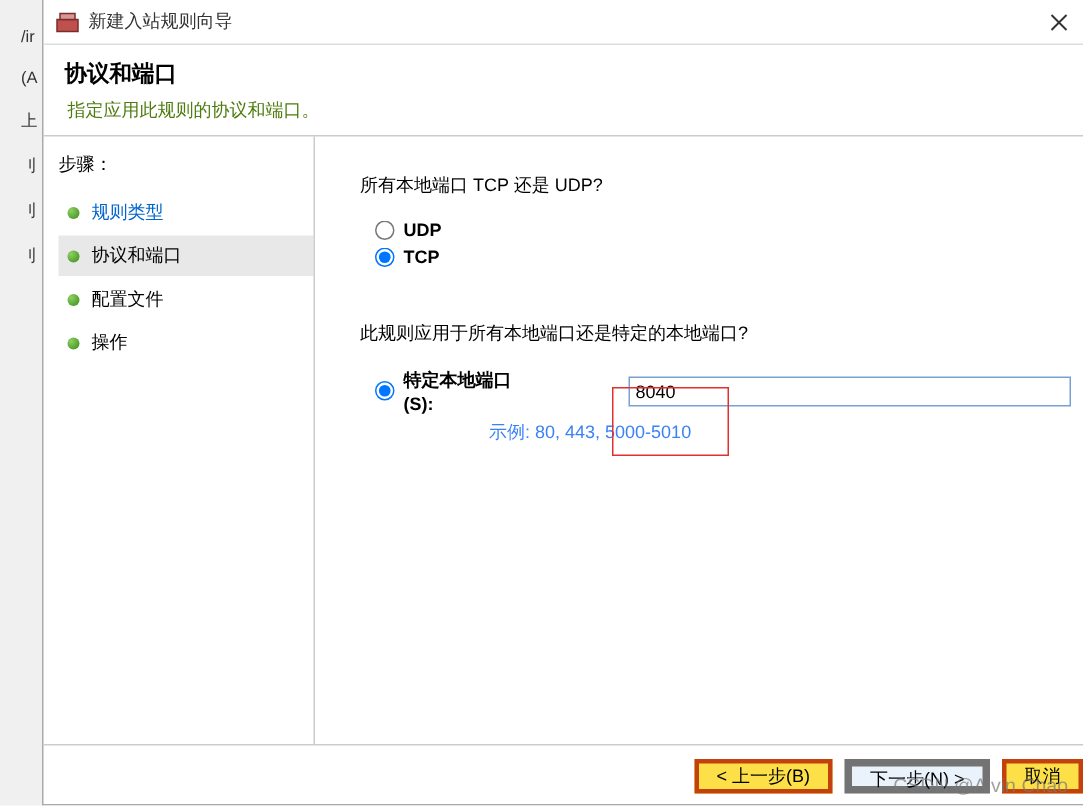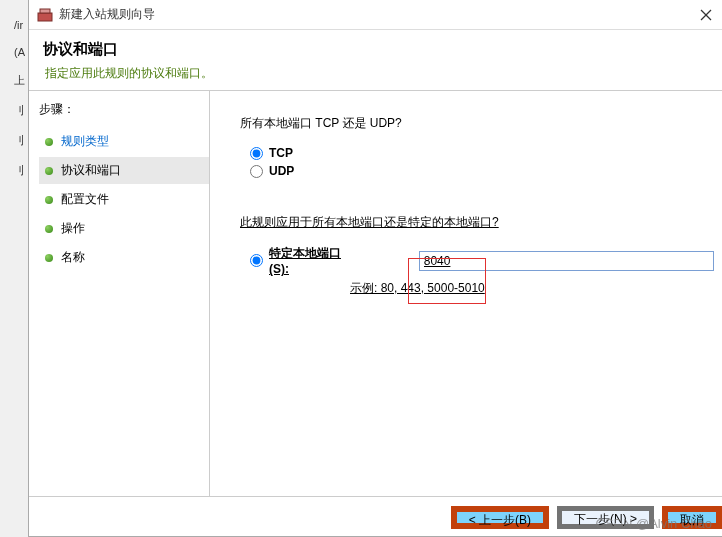--- a/index.html
+++ b/index.html
@@ -87,33 +87,33 @@
       position: relative;
     }
     .question { font-size: 12px; margin-bottom: 14px; }
     .radio-row {
       display: flex; align-items: center;
       margin: 4px 0 4px 10px;
       font-size: 12px;
     }
     .radio-row input[type=radio] { margin-right: 6px; }
     .radio-row.bold-label label { font-weight: bold; }
-    .port-section { margin-top: 36px; text-decoration: underline; }
+    .port-section { margin-top: 36px; }
     .port-row { display: flex; align-items: center; margin-top: 6px; }
     .port-input {
       width: 296px;
       height: 20px;
       border: 1px solid #7a9fd4;
       padding: 1px 4px;
       font-size: 12px;
       margin-left: 58px;
     }
     .example-text {
-      font-size: 12px; color: #000000;
-      margin-left: 110px;
+      font-size: 12px; color: #3b82f6;
+      margin-left: 86px;
       margin-top: 4px;
     }
     .red-box {
       position: absolute;
       border: 1px solid #e03030;
       width: 78px;
       height: 46px;
       left: 198px;
       top: 167px;
       pointer-events: none;
@@ -124,22 +124,22 @@
       display: flex;
       justify-content: flex-end;
       align-items: center;
       padding-right: 12px;
       gap: 8px;
     }
     .footer button {
       height: 23px;
       padding: 0 12px;
       font-size: 12px;
-      background: #7dd3fc;
-      border: 6px solid #c2410c;
+      background: #fde047;
+      border: 3px solid #c2410c;
       cursor: pointer;
     }
     .footer button.primary { border: 5px solid #737373; background: #eaf2fc; }
     .watermark {
       position: absolute;
       right: 10px; bottom: 6px;
       font-size: 13px;
       color: rgba(120,120,120,0.7);
       pointer-events: none;
       text-align: right;
@@ -191,35 +191,31 @@
         <span>协议和端口</span>
       </div>
       <div class="step-item">
         <span class="step-bullet"></span>
         <span>配置文件</span>
       </div>
       <div class="step-item">
         <span class="step-bullet"></span>
         <span>操作</span>
       </div>
-      <div class="step-item">
-        <span class="step-bullet"></span>
-        <span>名称</span>
-      </div>
     </div>
 
     <div class="main-panel">
       <div class="question">所有本地端口 TCP 还是 UDP?</div>
       <div class="radio-row bold-label">
+        <input type="radio" name="proto" style="">
+        <label>UDP</label>
+      </div>
+      <div class="radio-row bold-label">
         <input type="radio" name="proto" checked="" style="">
         <label>TCP</label>
-      </div>
-      <div class="radio-row bold-label">
-        <input type="radio" name="proto" style="">
-        <label>UDP</label>
       </div>
 
       <div class="port-section">
         <div class="question">此规则应用于所有本地端口还是特定的本地端口?</div>
         <div class="port-row">
           <div class="radio-row bold-label" style="margin:0 0 0 10px;justify-content:space-between;">
             <input type="radio" name="ports" checked="" style="">
             <label>特定本地端口(S):</label>
           </div>
           <input class="port-input" type="text" value="8040" style="">

